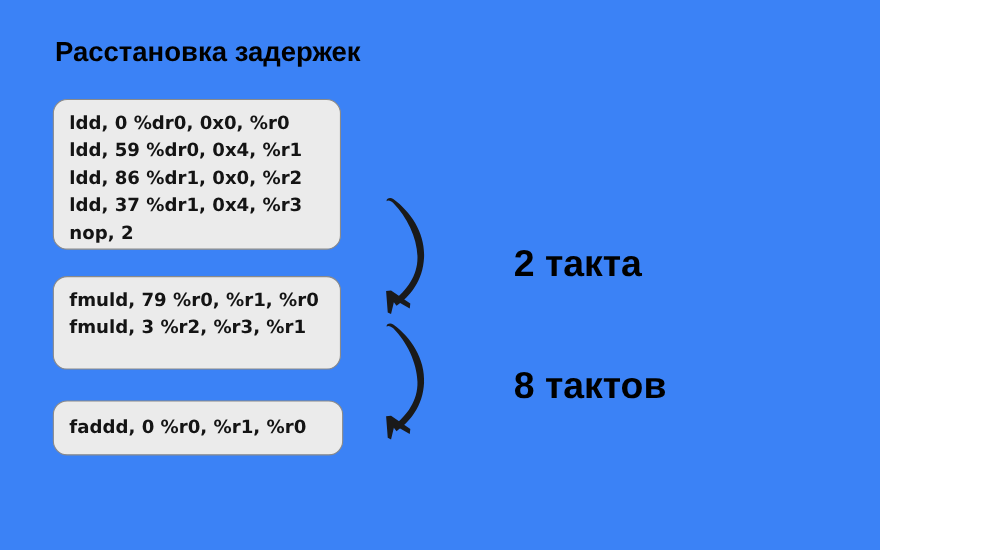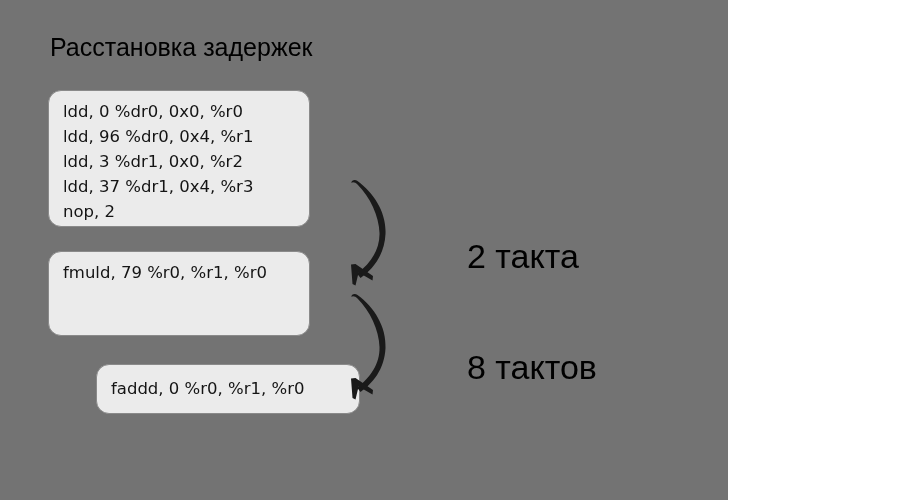--- a/index.html
+++ b/index.html
@@ -5,24 +5,25 @@
   html, body {
     margin: 0;
     padding: 0;
     background: #ffffff;
   }
   body {
     font-family: "Liberation Sans", sans-serif;
   }
   #slide {
     position: relative;
-    width: 728px;
+    width: 800px;
     height: 500px;
-    background: #737373;
+    background: #3b82f6;
     overflow: hidden;
+    font-weight: bold;
   }
   
   #right-rule {
     position: absolute;
     left: 893px;
     top: 0;
     width: 1px;
     height: 500px;
     background: #585858;
   }
@@ -47,32 +48,31 @@
     padding: 8px 14px 24px 14px;
     font-family: "DejaVu Sans", sans-serif;
     font-size: 16.5px;
     line-height: 25px;
     color: #141414;
     white-space: nowrap;
   }
   #block-1 { left: 48px; top: 90px;  width: 262px; height: 137px; }
   #block-2 { left: 48px; top: 251px; width: 262px; height: 85px;  }
   #block-3 { left: 48px; top: 364px; width: 264px; height: 50px;  }
-  #block-3 { padding-top: 11px; margin-left: 48px; }
+  #block-3 { padding-top: 11px; }
   .code-line { display: block; }
 
   
   .latency-label {
     position: absolute;
     font-size: 34px;
     line-height: 40px;
     color: #000000;
     font-family: "Liberation Sans", sans-serif;
     white-space: nowrap;
-    margin-top: 16px;
   }
   #latency-label-1 { left: 467px; top: 220px; }
   #latency-label-2 { left: 467px; top: 331px; }
 
   
   .arrow-svg {
     position: absolute;
     overflow: visible;
   }
   #arrow-1 { left: 330px; top: 172px; width: 80px; height: 115px; }
@@ -85,28 +85,29 @@
 <body>
 
 <div id="slide">
 
   <div id="right-rule"></div>
 
   <div id="slide-title">Расстановка задержек</div>
 
   <div class="code-block" id="block-1">
     <span class="code-line">ldd, 0 %dr0, 0x0, %r0</span>
-    <span class="code-line">ldd, 96 %dr0, 0x4, %r1</span>
-    <span class="code-line">ldd, 3 %dr1, 0x0, %r2</span>
+    <span class="code-line">ldd, 59 %dr0, 0x4, %r1</span>
+    <span class="code-line">ldd, 86 %dr1, 0x0, %r2</span>
     <span class="code-line">ldd, 37 %dr1, 0x4, %r3</span>
     <span class="code-line">nop, 2</span>
   </div>
 
   <div class="code-block" id="block-2">
     <span class="code-line">fmuld, 79 %r0, %r1, %r0</span>
+    <span class="code-line">fmuld, 3 %r2, %r3, %r1</span>
   </div>
 
   <div class="code-block" id="block-3">
     <span class="code-line">faddd, 0 %r0, %r1, %r0</span>
   </div>
 
   <svg class="arrow-svg" id="arrow-1" viewBox="0 0 80 115">
     <path class="arrow-path" d="
       M 21.5 11
       C 22.5 9.5, 25.5 10.5, 27.5 12.5

